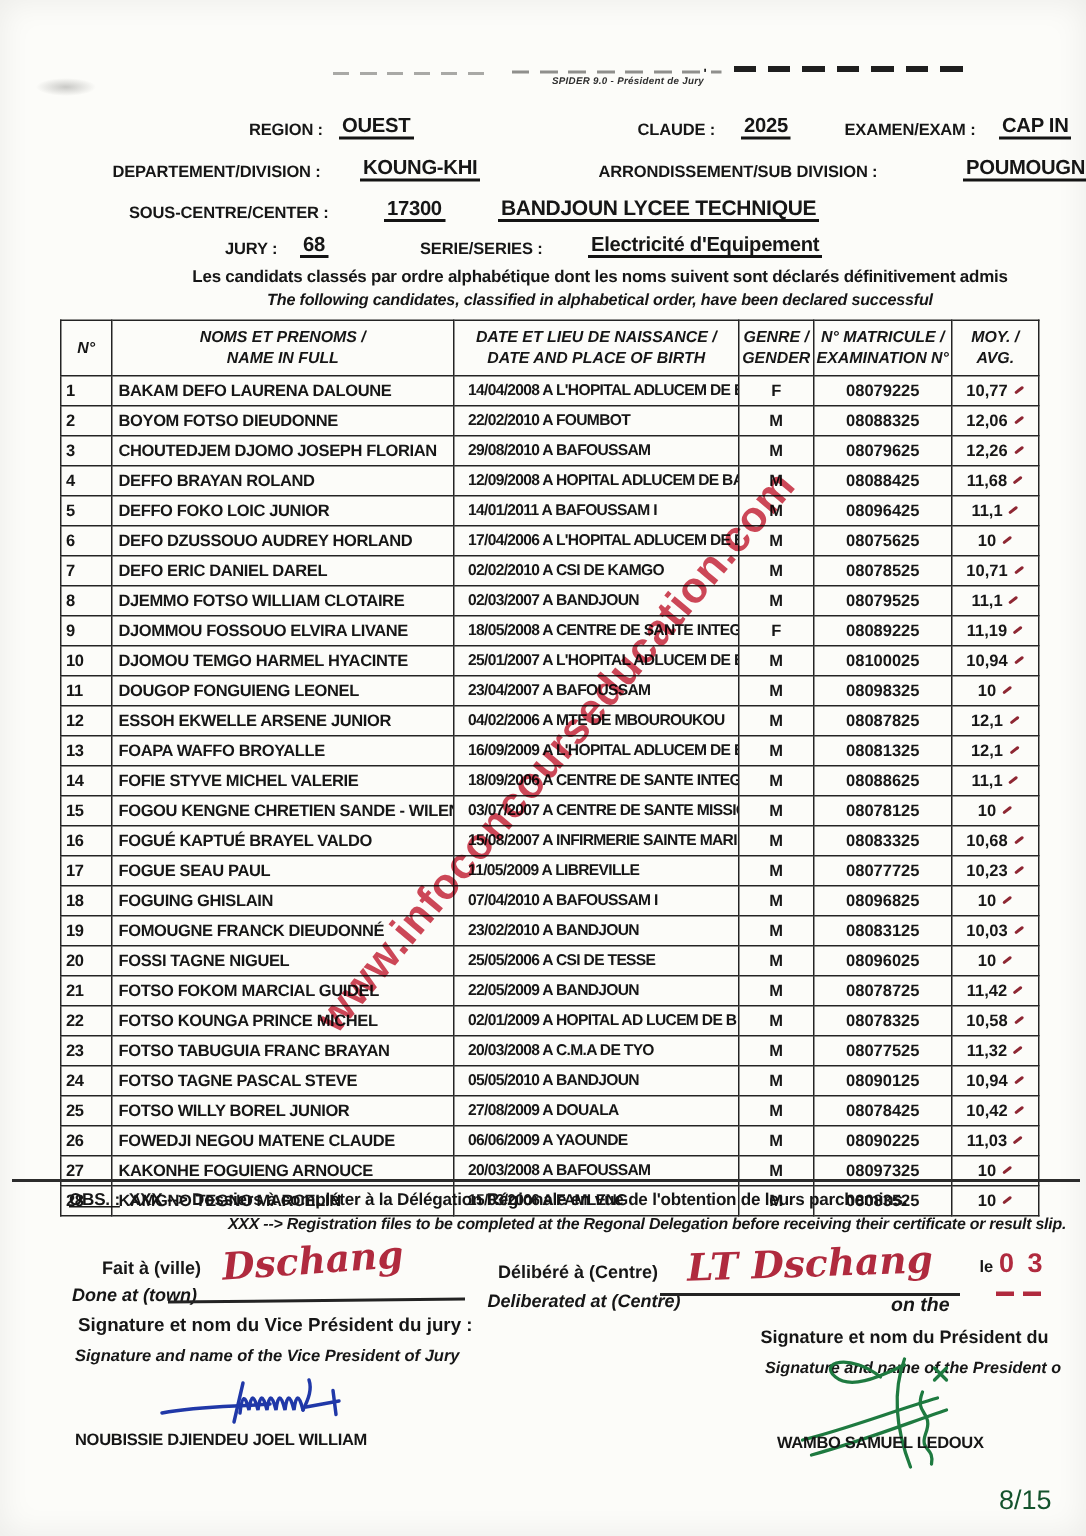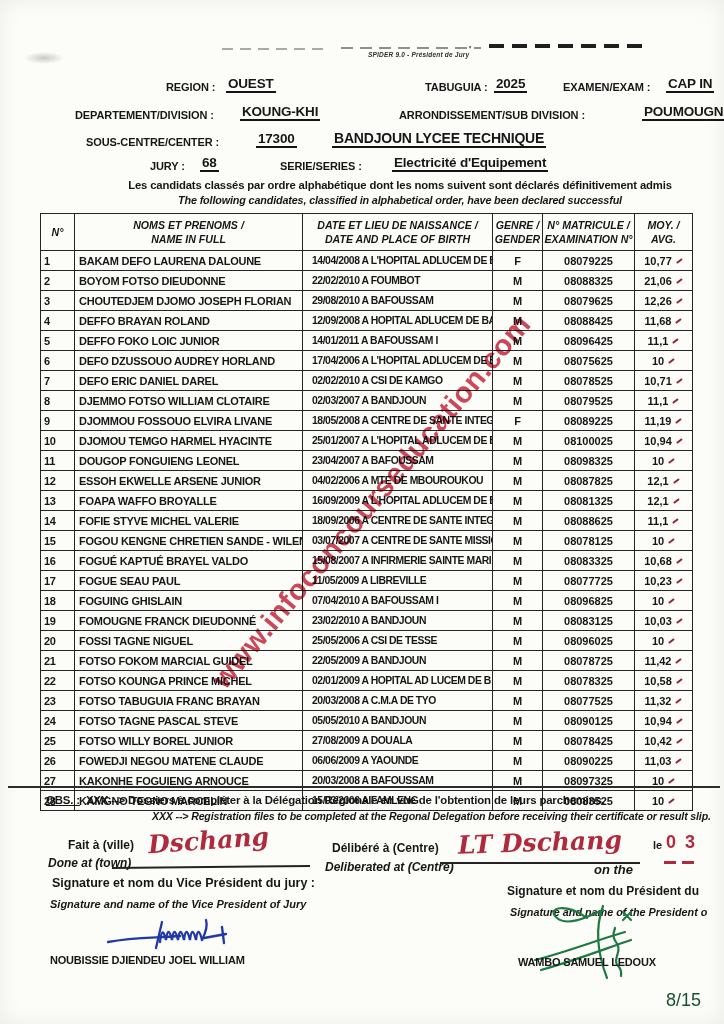--- a/index.html
+++ b/index.html
@@ -64,21 +64,21 @@
 
   <div class="abs smudge"></div>
   <div class="abs dash1"></div>
   <div class="abs dash2"></div>
   <div class="abs dash3"></div>
   <div class="abs spider">SPIDER 9.0 -  Président de Jury</div>
   <div class="abs apos">'</div>
 
   <span class="abs lbl" style="left:166px;top:81px;">REGION :</span>
   <span class="abs val" style="left:226px;top:76px;">OUEST</span>
-  <span class="abs lbl" style="left:425px;top:81px;">TABUGUIA :</span>
+  <span class="abs lbl" style="left:425px;top:81px;">CLAUDE :</span>
   <span class="abs val" style="left:494px;top:76px;">2025</span>
   <span class="abs lbl" style="left:563px;top:81px;">EXAMEN/EXAM :</span>
   <span class="abs val" style="left:666px;top:76px;">CAP IN</span>
 
   <span class="abs lbl" style="left:75px;top:109px;">DEPARTEMENT/DIVISION :</span>
   <span class="abs val" style="left:240px;top:104px;">KOUNG-KHI</span>
   <span class="abs lbl" style="left:399px;top:109px;">ARRONDISSEMENT/SUB DIVISION :</span>
   <span class="abs val" style="left:642px;top:104px;">POUMOUGNE</span>
 
   <span class="abs lbl" style="left:86px;top:136px;">SOUS-CENTRE/CENTER :</span>
@@ -137,21 +137,21 @@
       <td class="c-gender">F</td>
       <td class="c-mat">08079225</td>
       <td class="c-avg"><span>10,77</span><span class="tick"></span></td>
     </tr>
         <tr>
       <td class="c-n">2</td>
       <td class="c-name">BOYOM FOTSO DIEUDONNE</td>
       <td class="c-birth">22/02/2010 A FOUMBOT</td>
       <td class="c-gender">M</td>
       <td class="c-mat">08088325</td>
-      <td class="c-avg"><span>21,06</span><span class="tick"></span></td>
+      <td class="c-avg"><span>12,06</span><span class="tick"></span></td>
     </tr>
         <tr>
       <td class="c-n">3</td>
       <td class="c-name">CHOUTEDJEM DJOMO JOSEPH FLORIAN</td>
       <td class="c-birth">29/08/2010 A BAFOUSSAM</td>
       <td class="c-gender">M</td>
       <td class="c-mat">08079625</td>
       <td class="c-avg"><span>12,26</span><span class="tick"></span></td>
     </tr>
         <tr>

